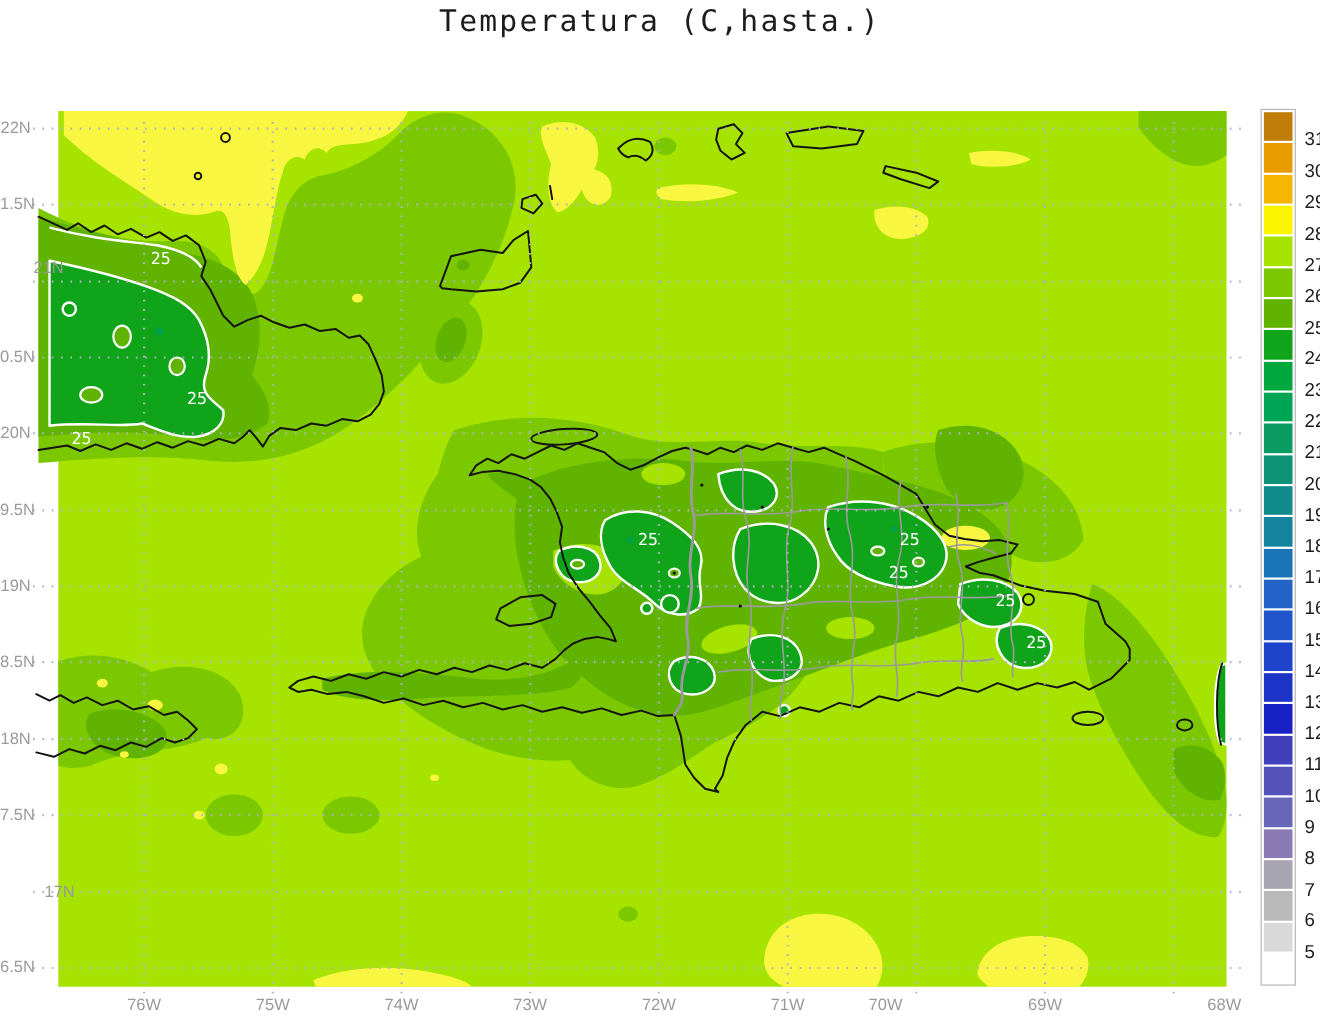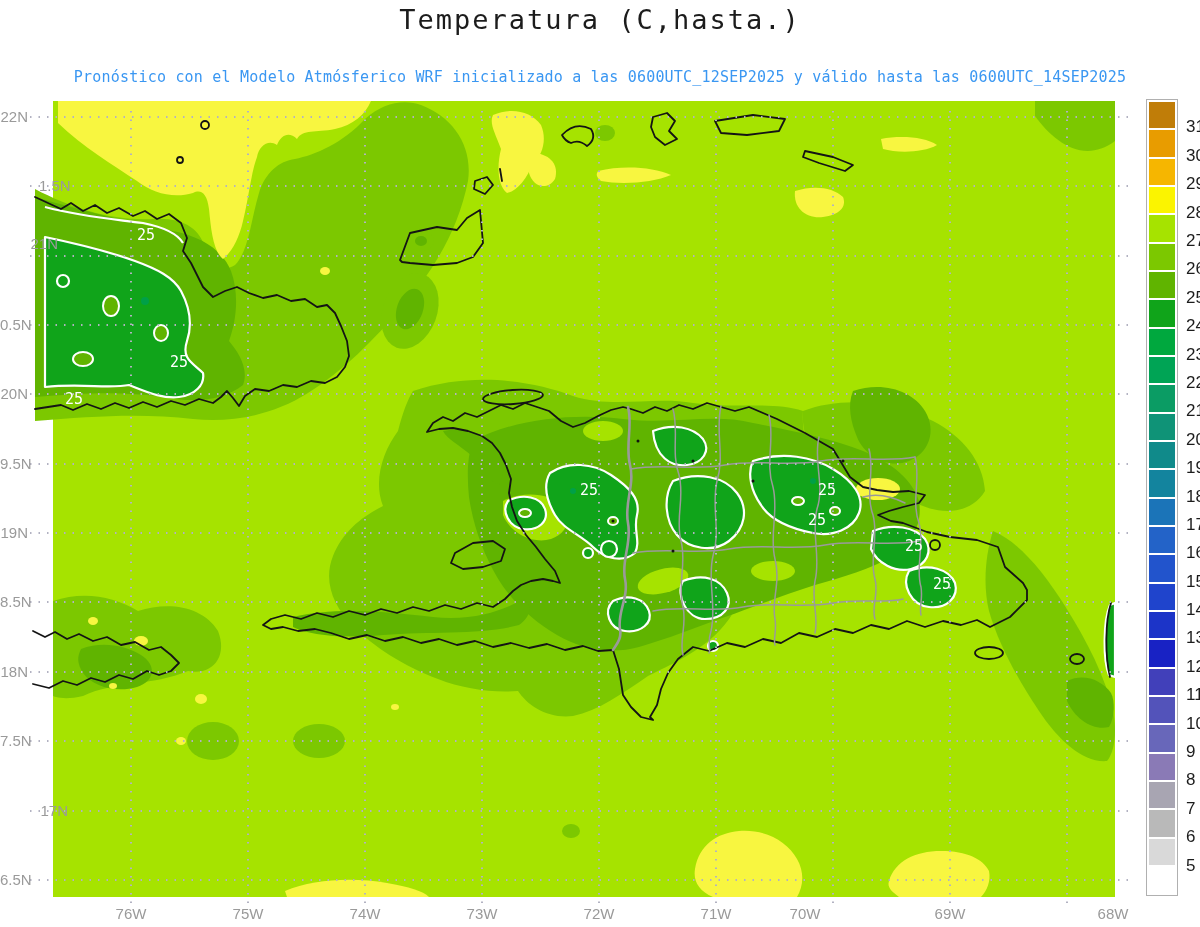--- a/index.html
+++ b/index.html
@@ -29,21 +29,20 @@
     font-family:"DejaVu Sans Mono",monospace;font-size:15px;white-space:pre;}
   #watermark .wm-brand{color:var(--wmBlue);}
   #watermark .wm-rest{color:var(--wmText);}
 </style>
 </head>
 <body>
 
 <div id="stage">
 
   <div class="hdr-title">Temperatura (C,hasta.)</div>
-  <div class="hdr-l2">Pronóstico con el Modelo Atmósferico WRF inicializado a las 0600UTC_12SEP2025 y válido hasta las  0600UTC_14SEP2025</div>
 
   <div id="map-wrap">
     <svg width="1062" height="796" viewBox="0 0 1062 796">
 
       <rect x="0" y="0" width="1062" height="796" fill="var(--c27)"></rect>
 
       <g fill="var(--c26)" stroke="none">
         <path d="M-18,88 C20,108 60,120 100,118 C130,116 148,128 152,148 C158,166 170,172 182,164 C196,150 198,118 206,92 C212,72 226,60 242,58 C262,54 290,42 312,18 C330,2 350,-2 368,4 C400,16 420,45 415,80 C405,130 380,170 350,205 C320,240 290,270 255,292 C220,314 180,322 140,318 C90,312 40,315 -18,320 Z"></path>
         <path d="M360,290 C420,270 480,280 520,295 C560,308 600,295 640,302 C680,308 720,300 750,310 C748,340 760,365 780,372 C770,395 745,400 720,395 C730,420 720,445 700,455 C710,480 700,505 680,512 C660,545 625,560 595,575 C570,592 545,610 520,615 C495,618 475,605 465,590 C440,592 410,588 385,578 C350,565 320,545 300,525 C280,505 270,480 280,455 C290,430 310,415 330,405 C320,380 330,350 345,330 C350,310 355,298 360,290 Z"></path>
         <path d="M750,310 C790,295 840,300 880,320 C910,336 930,360 932,390 C920,410 895,415 870,405 C840,393 806,385 780,370 C760,358 748,335 750,310 Z"></path>
@@ -215,21 +214,21 @@
           <text x="765" y="394" fill="#fff" font-family="&quot;DejaVu Sans Mono&quot;,monospace" font-size="15">25</text>
           <text x="755" y="424" fill="#fff" font-family="&quot;DejaVu Sans Mono&quot;,monospace" font-size="15">25</text>
           <text x="852" y="450" fill="#fff" font-family="&quot;DejaVu Sans Mono&quot;,monospace" font-size="15">25</text>
           <text x="880" y="488" fill="#fff" font-family="&quot;DejaVu Sans Mono&quot;,monospace" font-size="15">25</text>
         </g>
     </svg>
   </div>
 
   <div id="lat-labels">
       <div class="lat-label" style="top: 108px;">22N</div>
-      <div class="lat-label" style="top: 177px; padding-left: 39px;">1.5N</div>
+      <div class="lat-label" style="top: 177px;">1.5N</div>
       <div class="lat-label" style="top: 235px; margin-left: 30px;">21N</div>
       <div class="lat-label" style="top: 316px;">0.5N</div>
       <div class="lat-label" style="top: 385px;">20N</div>
       <div class="lat-label" style="top: 455px;">9.5N</div>
       <div class="lat-label" style="top: 524px;">19N</div>
       <div class="lat-label" style="top: 593px;">8.5N</div>
       <div class="lat-label" style="top: 663px;">18N</div>
       <div class="lat-label" style="top: 732px;">7.5N</div>
       <div class="lat-label" style="top: 802px; padding-left: 40px;">17N</div>
       <div class="lat-label" style="top: 871px;">6.5N</div>

